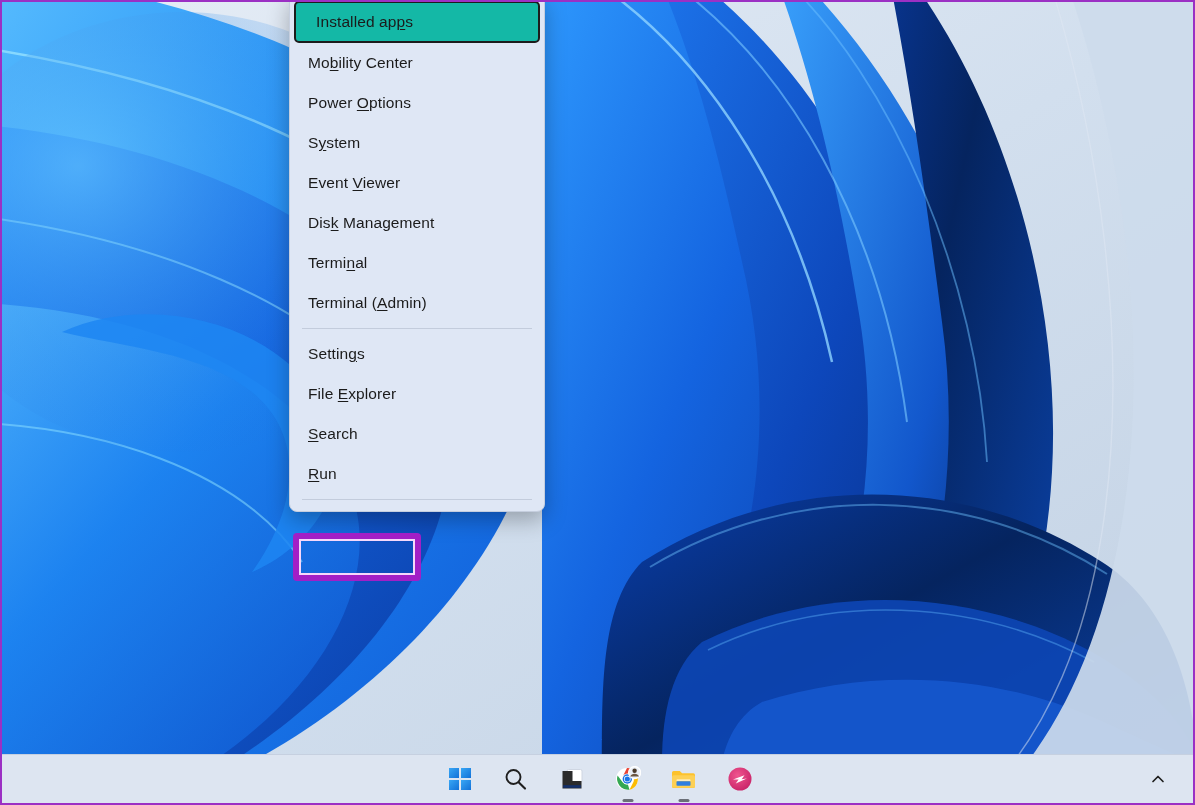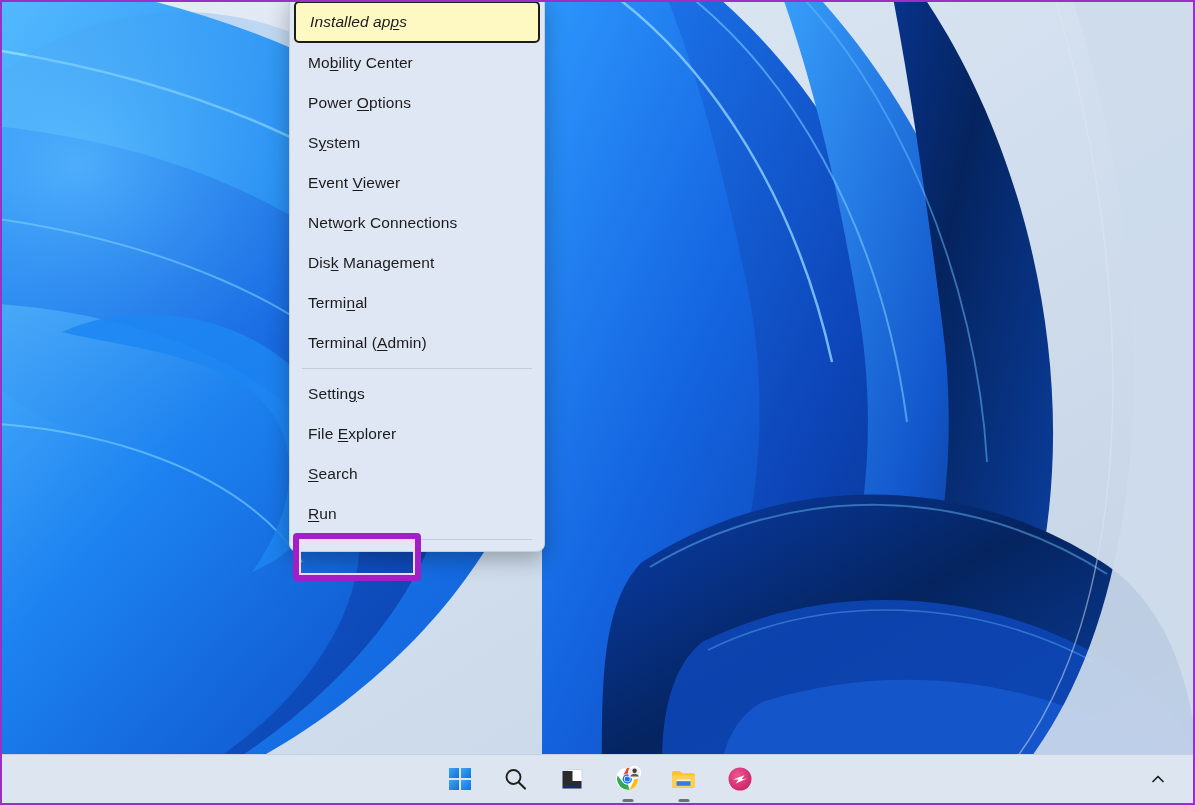--- a/index.html
+++ b/index.html
@@ -53,23 +53,22 @@
     font-size:15.5px;color:#1b1b1b;
     letter-spacing:.1px;
     white-space:nowrap;
   }
   .mi .lbl{flex:1;}
   .mi u{text-decoration:underline;text-underline-offset:2px;}
   .mi.focused{
     margin:0 4px;height:38px;
     border:2px solid #1c1c1c;
     border-radius:5px;
-    background:#fef9c3;
-    padding-left:14px;
-    font-style:italic;
+    background:#14b8a6;
+    padding-left:20px;
   }
   .sep{height:1px;background:#c3ccdc;margin:5px 12px;}
   .chevr{font-size:14px;color:#4a4f58;line-height:1;padding-left:8px;}
   #febox{
     position:absolute;
     left:291px;top:531px;width:128px;height:48px;
     border:6px solid #a21fc6;
     border-radius:4px;
     box-sizing:border-box;
     background:transparent;
@@ -168,23 +167,20 @@
         <span class="lbl">Mo<u>b</u>ility Center</span>
       </div>
       <div class="mi">
         <span class="lbl">Power <u>O</u>ptions</span>
       </div>
       <div class="mi">
         <span class="lbl">S<u>y</u>stem</span>
       </div>
       <div class="mi">
         <span class="lbl">Event <u>V</u>iewer</span>
-      </div>
-      <div class="mi">
-        <span class="lbl">Netw<u>o</u>rk Connections</span>
       </div>
       <div class="mi">
         <span class="lbl">Dis<u>k</u> Management</span>
       </div>
       <div class="mi">
         <span class="lbl">Termi<u>n</u>al</span>
       </div>
       <div class="mi">
         <span class="lbl">Terminal (<u>A</u>dmin)</span>
       </div>

